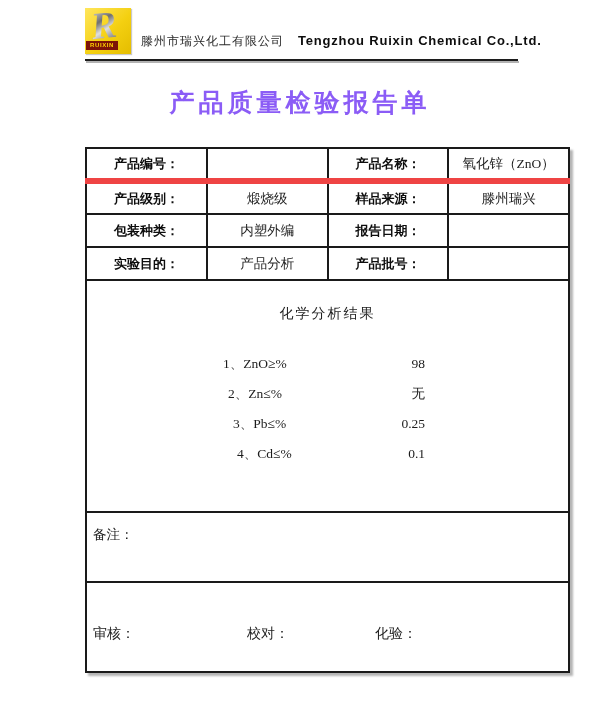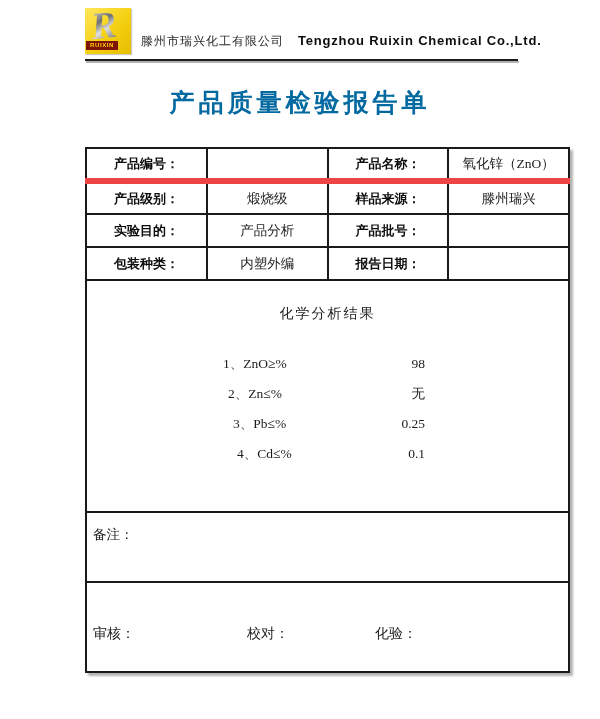--- a/index.html
+++ b/index.html
@@ -50,21 +50,21 @@
   .header-rule {
     position:absolute; left:85px; top:59px; width:433px; height:2px;
     background:#1c1c1c;
     box-shadow:1px 2px 0 #b3b3b3;
   }
 
   
   .doc-title {
     position:absolute; left:0; top:86px; width:600px;
     text-align:center;
-    font-size:25px; font-weight:bold; letter-spacing:4px; color:#0369a1;
+    font-size:25px; font-weight:bold; letter-spacing:4px; color:#8b5cf6;
   }
 
   
   .report-table {
     position:absolute; left:85px; top:147px; width:485px;
     border-collapse:collapse; table-layout:fixed;
     box-shadow:3px 3px 2px #b5b5b5;
   }
   .report-table td {
     border:2px solid #1a1a1a;
@@ -153,29 +153,29 @@
         <td class="cell-label">产品名称：</td>
         <td class="cell-value">氧化锌（ZnO）</td>
       </tr>
       <tr class="info-row r2">
         <td class="cell-label">产品级别：</td>
         <td class="cell-value">煅烧级</td>
         <td class="cell-label">样品来源：</td>
         <td class="cell-value">滕州瑞兴</td>
       </tr>
       <tr class="info-row">
+        <td class="cell-label">包装种类：</td>
+        <td class="cell-value">内塑外编</td>
+        <td class="cell-label">报告日期：</td>
+        <td class="cell-value"></td>
+      </tr>
+      <tr class="info-row">
         <td class="cell-label">实验目的：</td>
         <td class="cell-value">产品分析</td>
         <td class="cell-label">产品批号：</td>
-        <td class="cell-value"></td>
-      </tr>
-      <tr class="info-row">
-        <td class="cell-label">包装种类：</td>
-        <td class="cell-value">内塑外编</td>
-        <td class="cell-label">报告日期：</td>
         <td class="cell-value"></td>
       </tr>
 
       <tr>
         <td class="analysis-cell" colspan="4">
           <div class="analysis-heading">化学分析结果</div>
           <div class="analysis-items">
             <div class="analysis-item">
               <span class="item-label">1、ZnO≥%</span>
               <span class="item-value">98</span>

